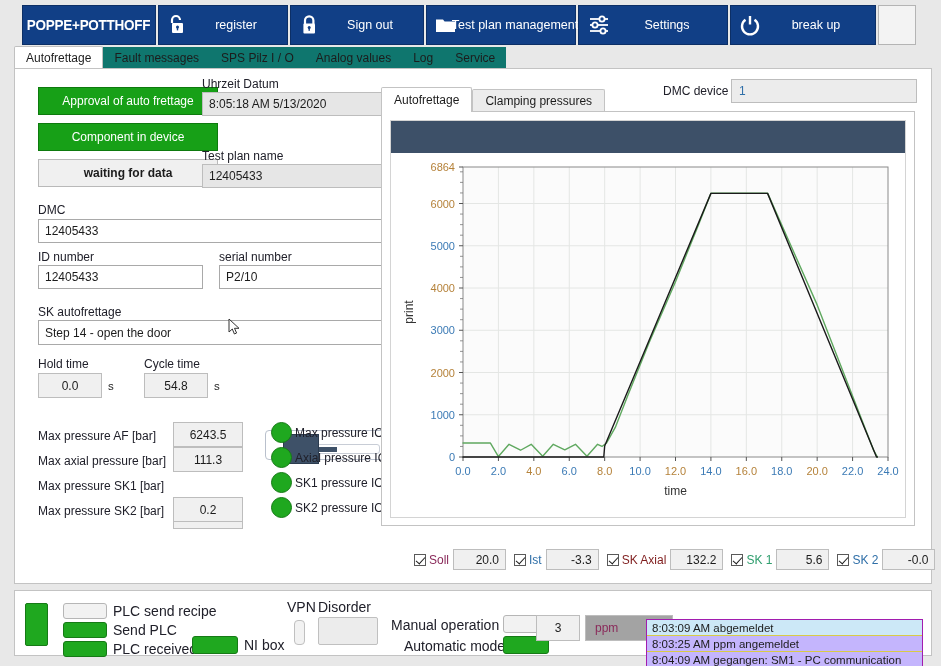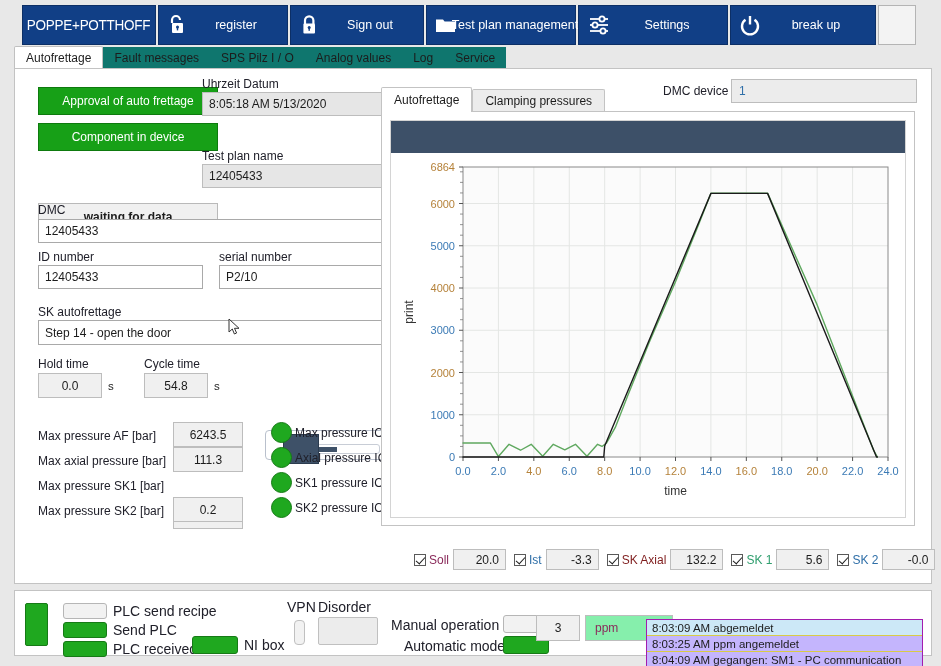--- a/index.html
+++ b/index.html
@@ -22,21 +22,21 @@
   }
   .tbtn {
     height:40px; background:#113f86; color:#fff;
     display:flex; align-items:center; justify-content:center;
     border:1px solid #0c2f66; position:relative;
     font-size:12.5px; cursor:pointer; user-select:none;
   }
   .tbtn .lbl { white-space:nowrap; }
   .tbtn .ico { position:absolute; left:8px; top:50%; transform:translateY(-50%);
                display:flex; align-items:center; }
-  #logo-btn { width:134px; font-weight:normal; font-size:15px; letter-spacing:-0.3px;
+  #logo-btn { width:134px; font-weight:bold; font-size:15px; letter-spacing:-0.3px;
               font-family:"Liberation Sans", sans-serif; font-stretch:condensed; }
   #logo-btn .lbl { transform:scaleX(0.9); }
   #register-btn { width:130px; padding-left:26px; }
   #signout-btn  { width:134px; padding-left:26px; }
   #testplan-btn { width:150px; padding-left:28px; }
   #settings-btn { width:150px; padding-left:28px; }
   #breakup-btn  { width:146px; padding-left:26px; }
   #blank-btn { width:38px; height:40px; background:#f3f3f3; border:1px solid #b4b4b4; }
 
   
@@ -149,21 +149,21 @@
   .sq-off { background:#f2f2f2; }
   .st-label { position:absolute; font-size:14px; color:#20202a; white-space:nowrap; }
   #vpn-ind { position:absolute; left:279px; top:29px; width:11px; height:25px;
              background:#f2f2f2; border:1px solid #c0c0c0; border-radius:4px; }
   #disorder-ind { position:absolute; left:303px; top:26px; width:60px; height:28px;
                   background:#ececec; border:1px solid #c0c0c0; border-radius:2px; }
   #ppm-num { position:absolute; left:521px; top:24px; width:44px; height:26px;
              background:#f0f0f0; border:1px solid #bdbdbd; display:flex;
              align-items:center; justify-content:center; font-size:12px; }
   #ppm-lbl { position:absolute; left:570px; top:24px; width:88px; height:26px;
-             background:#86efac; border:1px solid #bdbdbd; display:flex;
+             background:#a3a3a3; border:1px solid #bdbdbd; display:flex;
              align-items:center; padding-left:9px; font-size:12px; color:#8a2a5a; }
   #msglist { position:absolute; left:631px; top:28px; width:277px; height:48px;
              border:1px solid #a21caf; background:#c4b5fd; overflow:hidden; }
   .msgrow { height:16px; line-height:16px; font-size:11.5px; padding-left:5px;
             border-bottom:1px solid #d9cb46; color:#1c1c1c; white-space:nowrap; }
   .msgrow.sel { background:#cce8f7; }
 
   
   #cursor { position:absolute; left:213px; top:249px; width:14px; height:18px; }
 </style>
@@ -259,21 +259,21 @@
 </div>
 
 <div id="main-panel">
 
   <div class="greenbtn" style="left:23px; top:18px; width:180px; height:28px;">
     <span>Approval of auto frettage</span>
   </div>
   <div class="greenbtn" style="left:23px; top:54px; width:180px; height:28px;">
     <span>Component in device</span>
   </div>
-  <div class="graybtn" style="left:23px; top:90px; width:180px; height:28px;margin-top:44px;">
+  <div class="graybtn" style="left:23px; top:90px; width:180px; height:28px;">
     <span>waiting for data</span>
   </div>
 
   <div class="lbl-field" style="left:187px; top:8px;">Uhrzeit Datum</div>
   <div class="ro-field" style="left:187px; top:23px; width:180px; height:24px;">
     <span>8:05:18 AM 5/13/2020</span>
   </div>
 
   <div class="lbl-field" style="left:187px; top:80px;">Test plan name</div>
   <div class="ro-field" style="left:187px; top:95px; width:180px; height:24px;">

